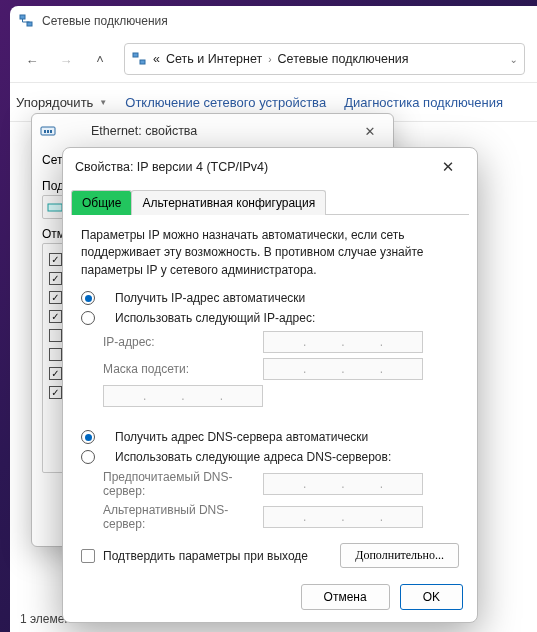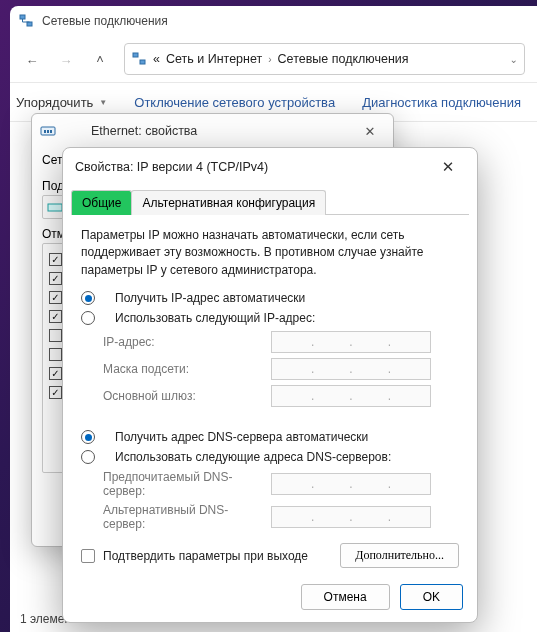--- a/index.html
+++ b/index.html
@@ -5,21 +5,21 @@
   * { box-sizing: border-box; font-family: 'Segoe UI', Tahoma, sans-serif; }
   body { margin: 0; width: 537px; height: 632px; background: linear-gradient(135deg, #4a1a6b 0%, #2d1854 40%, #1a0f3d 100%); overflow: hidden; position: relative; }
   .explorer-window { position: absolute; left: 10px; top: 6px; right: 0; bottom: 0; background: #fff; border-radius: 8px 0 0 0; overflow: hidden; }
   .titlebar { height: 30px; display: flex; align-items: center; padding: 0 8px; font-size: 12px; color: #444; }
   .titlebar .ticon { width: 16px; height: 16px; margin-right: 8px; display:inline-block;}
   .nav { height: 46px; display: flex; align-items: center; padding: 0 6px; gap: 2px; }
   .nav-btn { width: 32px; height: 32px; display:flex; align-items:center; justify-content:center; color:#555; border-radius:4px; font-size:13px;}
   .breadcrumb { flex:1; height: 32px; border:1px solid #ccc; border-radius:4px; display:flex; align-items:center; padding:0 6px; margin:0 6px; font-size:12.5px; color:#222; gap:6px;}
   .bc-icon{width:16px;height:16px;display:inline-block;}
   .bc-sep{color:#777; font-size:10px;}
-  .toolbar { height: 40px; border-top:1px solid #e8e8e8; border-bottom:1px solid #e8e8e8; display:flex; align-items:center; padding:0 6px; gap:27px; font-size:13px; color:#333; position:relative;}
+  .toolbar { height: 40px; border-top:1px solid #e8e8e8; border-bottom:1px solid #e8e8e8; display:flex; align-items:center; padding:0 6px; gap:18px; font-size:13px; color:#333; position:relative;}
   .toolbar .item{display:flex;align-items:center;gap:4px;color:#2c5aa0;}
   .toolbar .item.black{color:#333;}
   .drop{font-size:8px;color:#777;margin-left:2px;}
   .status{position:absolute;left:10px;bottom:6px;font-size:12px;color:#444;}
 
   .props-window { position:absolute; left:31px; top:113px; width:363px; height:434px; background:#fdfdfd; border:1px solid #bbb; border-radius:6px; box-shadow:0 8px 30px rgba(0,0,0,0.25); }
   .props-title{height:34px;display:flex;align-items:center;padding:0 8px;font-size:12.5px;color:#333;gap:27px;}
   .props-title .ticon{width:16px;height:16px;margin-right:8px;}
   .props-title .close{margin-left:auto;width:30px;height:24px;display:flex;align-items:center;justify-content:center;font-size:13px;color:#555;}
   .props-body{padding:4px 10px;font-size:12px;}
@@ -37,21 +37,21 @@
   .tabstrip{display:flex;padding:0 8px;height:28px;align-items:flex-end;position:relative;}
   .tab{border:1px solid #ccc;border-bottom:none;padding:5px 10px;font-size:12px;background:#fff;position:relative;top:1px;border-radius:3px 3px 0 0;}
   .tab.active{background:#22c55e;z-index:2;}
   .tab.inactive{background:#f5f5f5;margin-left:-1px;}
   .tabunder{height:1px;background:#ccc;margin:0 8px;}
   .tabcontent{padding:12px 18px;font-size:12px;color:#222;}
   .info{font-size:12px;line-height:1.45;margin-bottom:12px;}
   .radio-row{display:flex;align-items:center;gap:20px;margin:6px 0;}
   .radio{width:14px;height:14px;border:1px solid #555;border-radius:50%;display:inline-flex;align-items:center;justify-content:center;}
   .radio.sel::after{content:"";width:7px;height:7px;border-radius:50%;background:#0067c0;}
-  .field-row{display:flex;align-items:center;margin:5px 0 5px 22px;gap:8px;}
+  .field-row{display:flex;align-items:center;margin:5px 0 5px 22px;}
   .field-row .flab{width:160px;color:#777;font-size:12px;}
   .ipbox{width:160px;height:22px;border:1px solid #ccc;background:#fafafa;display:flex;align-items:center;justify-content:space-evenly;color:#aaa;padding:0 4px;font-size:12px;}
   .ipbox .dot{color:#aaa;}
   .sep2{height:12px;}
   .bottom-row{display:flex;align-items:center;margin-top:12px;}
   .bottom-row .chk2{width:14px;height:14px;border:1px solid #888;border-radius:2px;margin-right:8px;}
   .footer{position:absolute;right:14px;bottom:12px;display:flex;gap:10px;}
   .footer .winbtn{padding:5px 22px;}
   .footer .winbtn.primary{border-color:#0067c0;}
 </style>
@@ -182,21 +182,20 @@
     </div>
     <div class="field-row">
       <span class="flab">Маска подсети:</span>
       <div class="ipbox">
           <span class="dot">.</span>
           <span class="dot">.</span>
           <span class="dot">.</span>
         </div>
     </div>
     <div class="field-row">
-      <span class="flab">Основной шлюз:</span>
       <div class="ipbox">
           <span class="dot">.</span>
           <span class="dot">.</span>
           <span class="dot">.</span>
         </div>
     </div>
 
     <div class="sep2"></div>
 
     <div class="radio-row">

